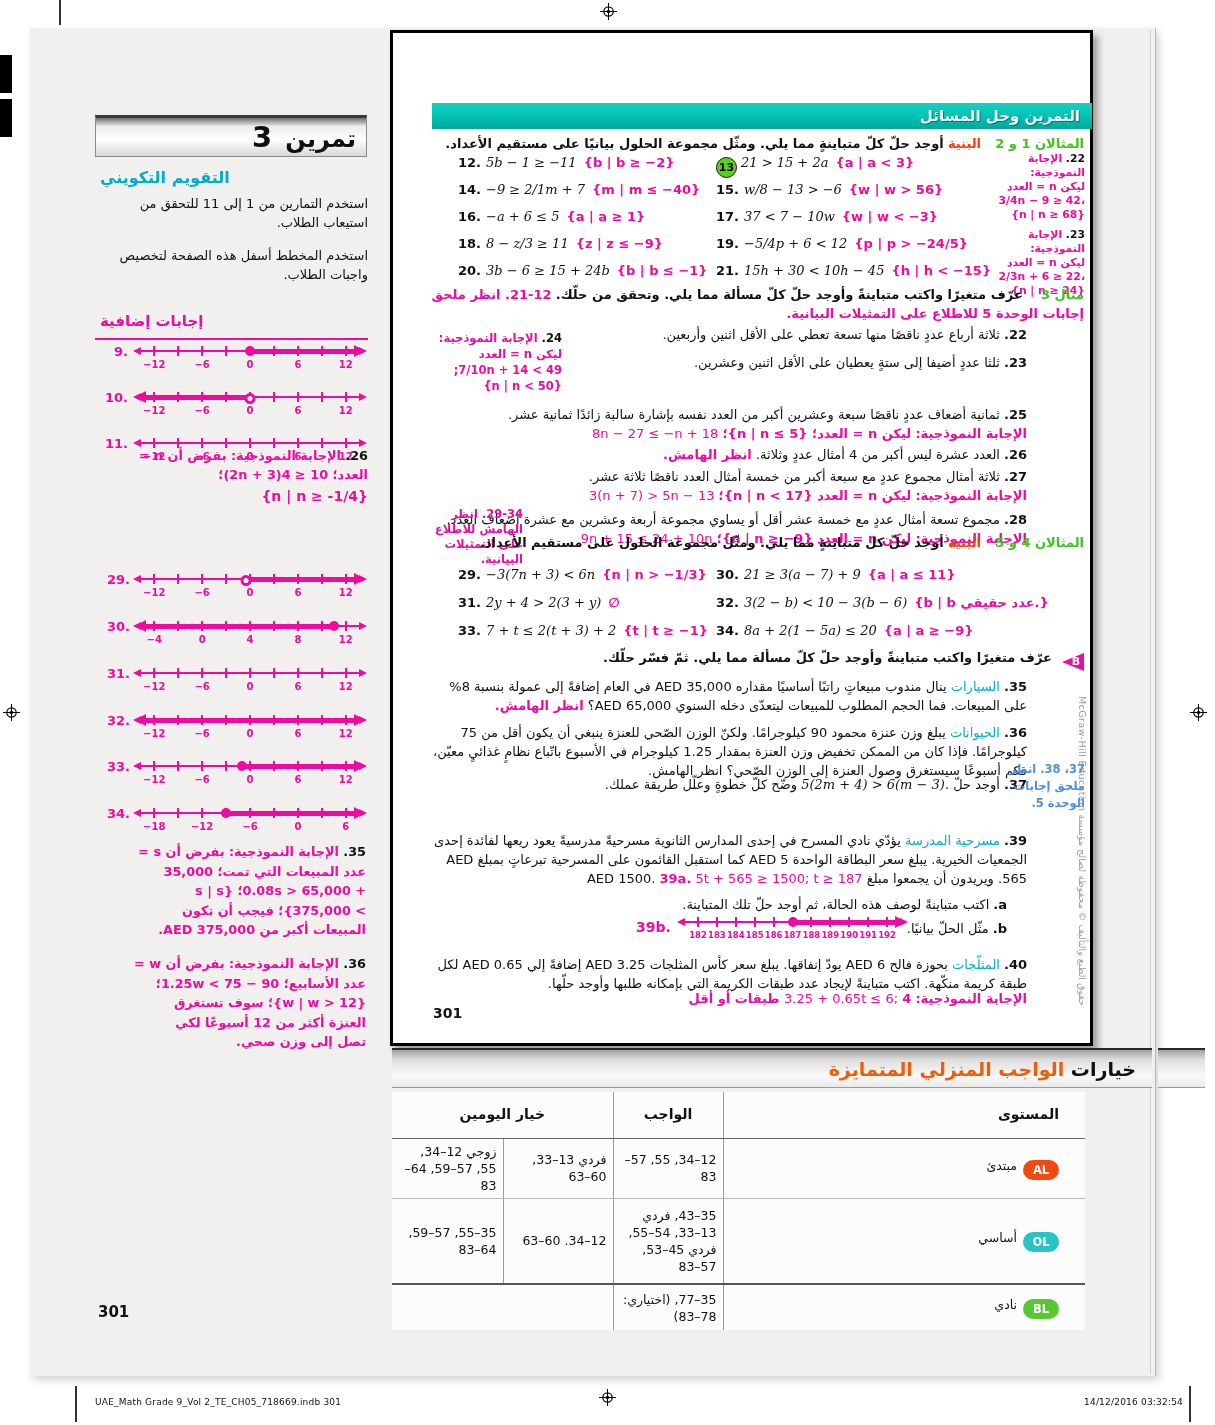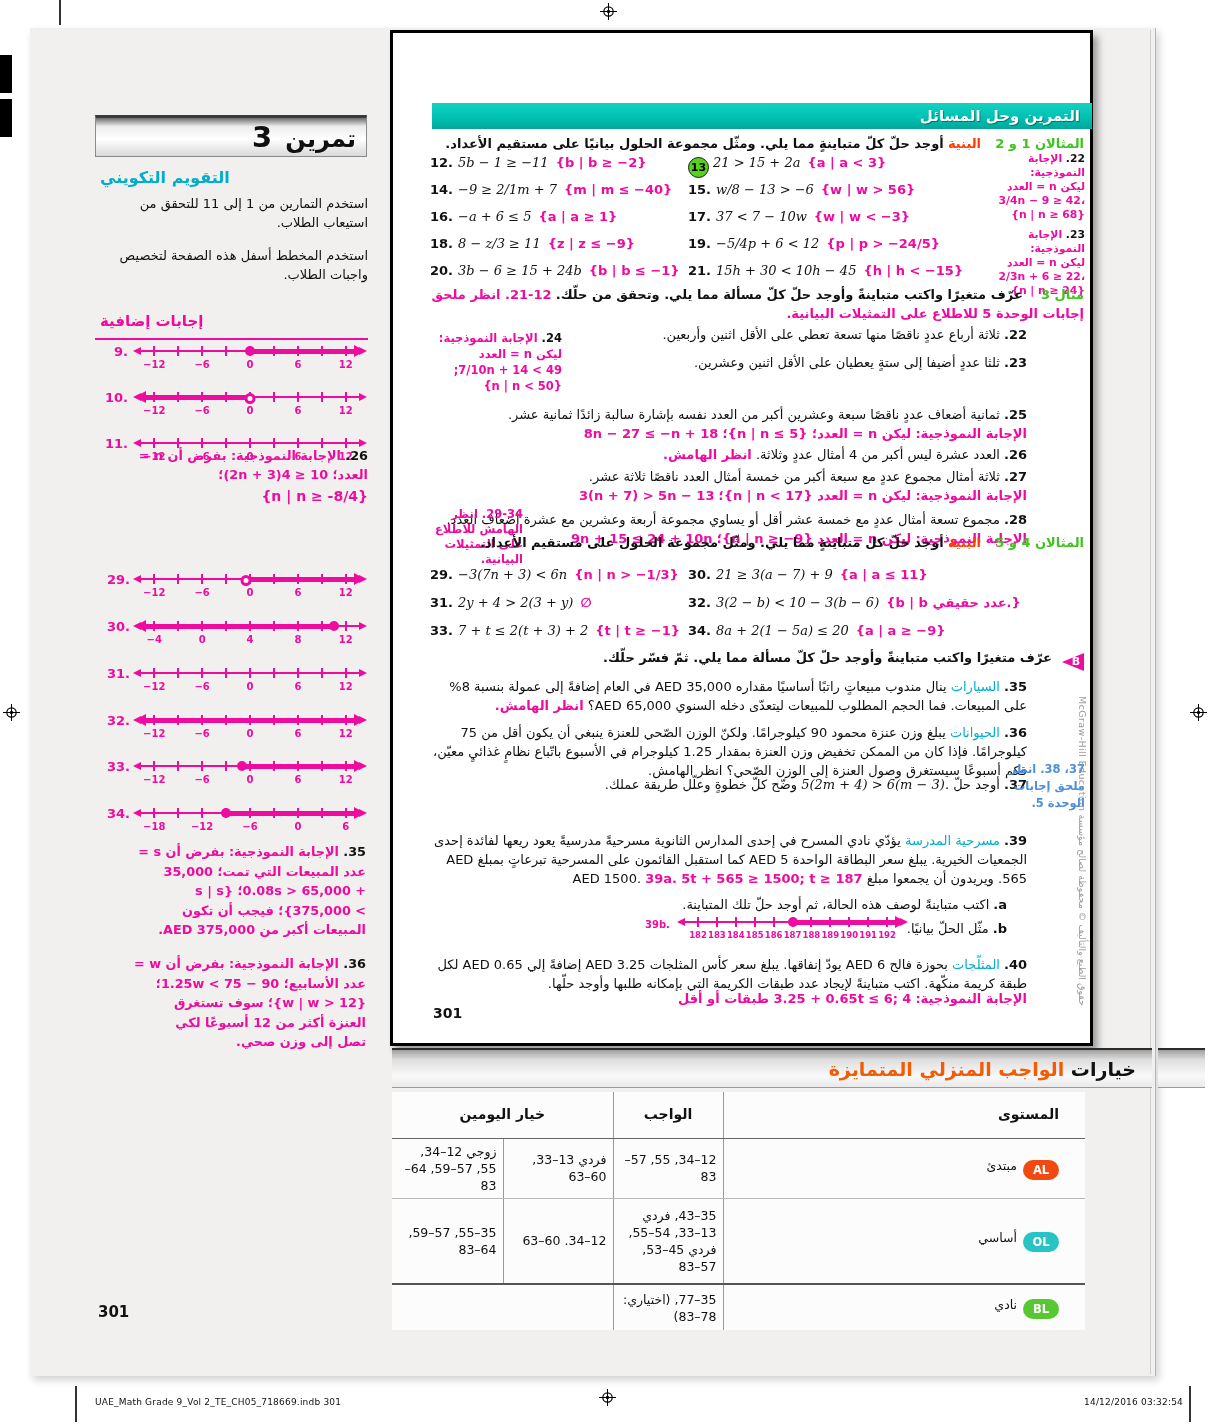--- a/index.html
+++ b/index.html
@@ -14,36 +14,36 @@
   .ar{direction:rtl;text-align:right;}
   .ltr{direction:ltr;text-align:left;}
   .b{font-weight:bold;}
   .t13{font-size:13px;line-height:19px;}
   .mab{color:var(--magenta);font-weight:bold;}
   .grnb{color:var(--green-label);font-weight:bold;}
   .redb{color:var(--red-label);font-weight:bold;}
   .cyb{color:var(--cyan);font-weight:normal;}
   .blub{color:var(--blue-note);font-weight:bold;}
   .math{font-family:"DejaVu Serif",serif;font-style:italic;direction:ltr;unicode-bidi:embed;}
-  .ansm{font-family:"DejaVu Sans",sans-serif;font-style:normal;font-weight:bold;color:var(--magenta);direction:ltr;unicode-bidi:embed;}
+  .ansm{font-family:"DejaVu Sans",sans-serif;font-style:normal;font-weight:normal;color:var(--magenta);direction:ltr;unicode-bidi:embed;}
 
   
   .teacher{left:30px;top:28px;width:1125px;height:1348px;background:#f1f0ee;
            border-right:1px solid #b5b5b5;box-shadow:3px 4px 8px rgba(0,0,0,.18);}
   .pageedge{left:1150px;top:30px;width:1px;height:1344px;background:#cfcfcf;}
 
   
   .frame{left:390px;top:30px;width:697px;height:1010px;background:#fff;border:3px solid #000;
          box-shadow:5px 6px 7px rgba(0,0,0,.35);}
 
   .tealbar{background:linear-gradient(180deg,#13d2c2 0,var(--teal-bar) 55%,#00a79a 100%);
            color:#fff;font-weight:bold;font-size:15px;line-height:26px;direction:rtl;
            padding-right:12px;text-shadow:1px 1px 0 rgba(0,0,0,.35);}
 
-  .ex{font-size:13px;line-height:17px;white-space:nowrap;}
+  .ex{font-size:13px;line-height:17px;white-space:nowrap;margin-left:28px;}
   .ex .n{font-weight:bold;margin-right:5px;}
   .ex .ans{font-weight:bold;color:var(--magenta);margin-left:7px;font-family:"DejaVu Sans",sans-serif;font-style:normal;}
   .c13{display:inline-block;width:19px;height:19px;border-radius:50%;background:var(--circle-13);
        border:1.5px solid #1a1a1a;color:#000;font-weight:bold;font-size:11px;line-height:19px;
        text-align:center;margin-right:4px;vertical-align:-4px;}
 
   .mnote{font-size:10.8px;line-height:14px;font-weight:bold;color:var(--magenta);direction:rtl;text-align:right;}
   .mnote .blknum{color:#111;}
 
   .wp{font-size:13px;line-height:19px;direction:rtl;text-align:right;}
@@ -233,21 +233,21 @@
       <div class="tick" style="left:71.00%"></div>
       <div class="lab" style="left:71.00%">6</div>
       <div class="tick" style="left:81.50%"></div>
       <div class="tick" style="left:92.00%"></div>
       <div class="lab" style="left:92.00%">12</div>
     </div>
 
   <div class="abs sidenote" style="left:118px;top:446px;width:250px">
     <div><span class="blknum" style="color:#111">26.</span> <span>الإجابة النموذجية: بفرض أن n =</span></div>
     <div>العدد؛ 10 ≤ 4(2n + 3)؛</div>
-    <div style="font-size:14px;margin-top:3px">{n | n ≥ -8/4}</div>
+    <div style="font-size:14px;margin-top:3px">{n | n ≥ -1/4}</div>
   </div>
 
   <div class="abs nllabel" style="left:96px;top:572px;width:34px">29.</div>
   <div class="abs nl" style="left:136px;top:570px;width:228px">
       <div class="base"></div>
       <div class="barr barrL"></div>
       <div class="barr barrR"></div>
       <div class="tick" style="left:8.00%"></div>
       <div class="lab" style="left:8.00%">−12</div>
       <div class="tick" style="left:18.50%"></div>
@@ -483,21 +483,21 @@
       <div>37، 38. انظر</div>
       <div>ملحق إجابات</div>
       <div>الوحدة 5.</div>
     </div>
 
     <div class="abs wp" style="left:37px;top:798px;right:63px"><span class="n">39.</span><span class="cyb">مسرحية المدرسة</span> <span>يؤدّي نادي المسرح في إحدى المدارس الثانوية مسرحيةً مدرسيةً يعود ريعها لفائدة إحدى الجمعيات الخيرية. يبلغ سعر البطاقة الواحدة AED 5 كما استقبل القائمون على المسرحية تبرعاتٍ بمبلغ AED 565. ويريدون أن يجمعوا مبلغ AED 1500.</span> <span class="mab">39a.</span> <span class="ansm">5t + 565 ≥ 1500; t ≥ 187</span></div>
 
     <div class="abs wp" style="left:37px;top:886px;right:83px"><span class="n">b.</span><span>مثّل الحلّ بيانيًا.</span></div>
     <div class="abs wp" style="left:37px;top:862px;right:83px"><span class="n">a.</span><span>اكتب متباينةً لوصف هذه الحالة، ثم أوجد حلّ تلك المتباينة.</span></div>
 
-    <div class="abs mab" style="left:252px;top:886px;font-size:10px">39b.</div>
+    <div class="abs mab" style="left:243px;top:886px;font-size:14px">39b.</div>
     <div class="abs nl small" style="left:287px;top:880px;width:225px">
         <div class="base"></div>
         <div class="barr barrL"></div>
         <div class="barr barrR"></div>
         <div class="tick" style="left:8.00%"></div>
         <div class="lab" style="left:8.00%">182</div>
         <div class="tick" style="left:16.40%"></div>
         <div class="lab" style="left:16.40%">183</div>
         <div class="tick" style="left:24.80%"></div>
         <div class="lab" style="left:24.80%">184</div>

